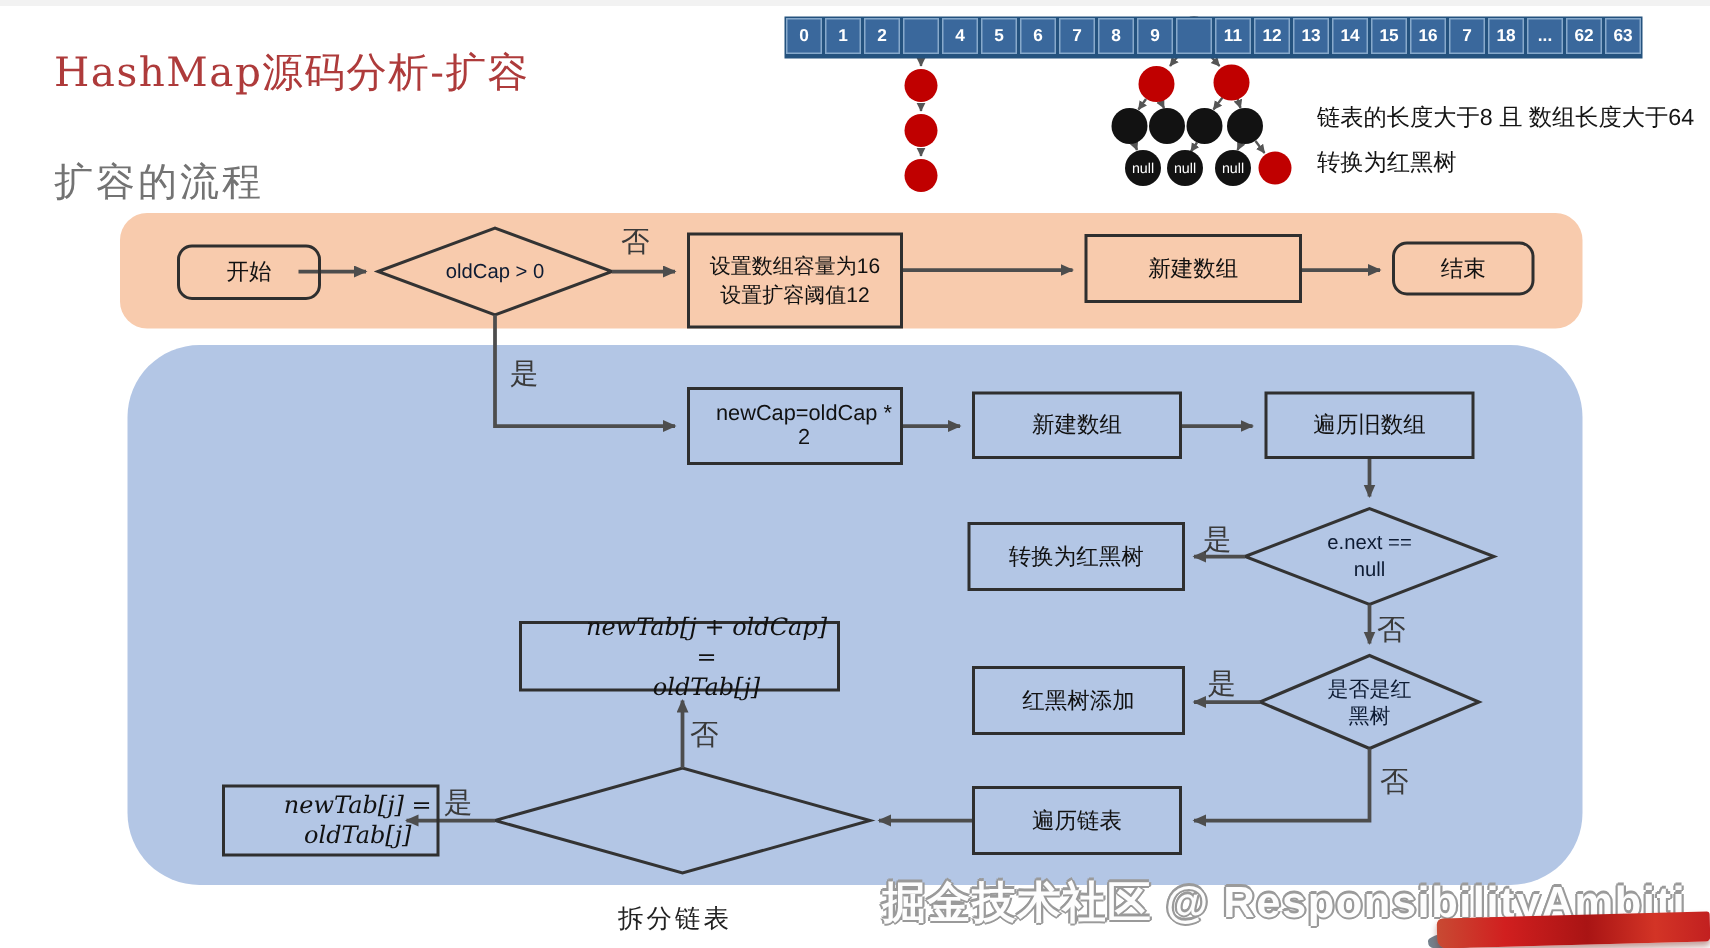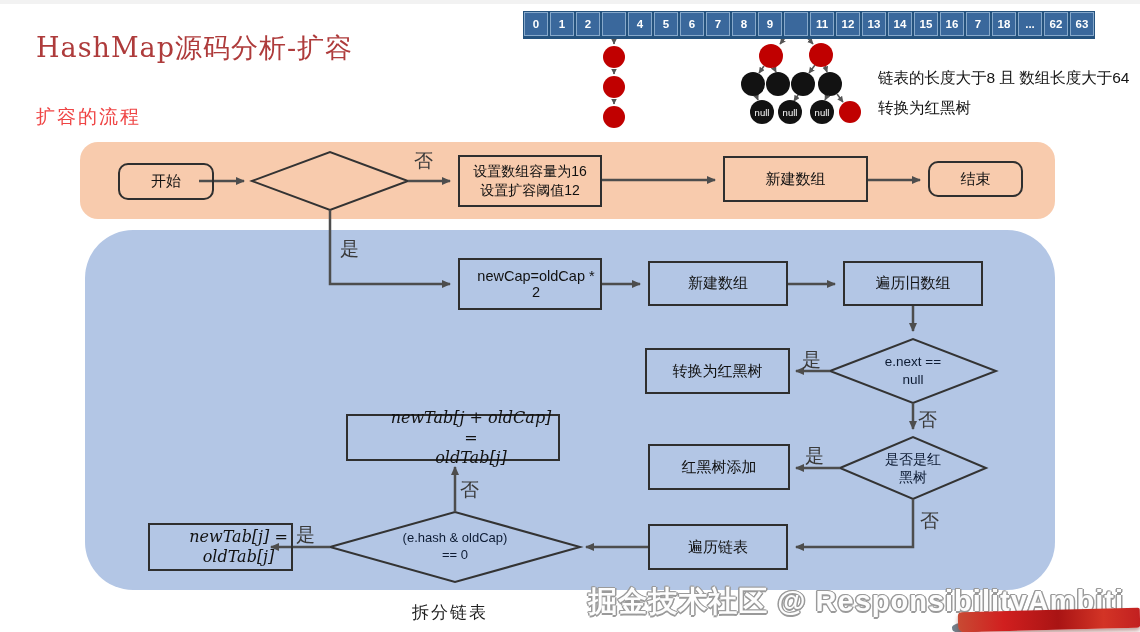--- a/index.html
+++ b/index.html
@@ -1,21 +1,21 @@
 <!DOCTYPE html>
 <html><head>
 <meta charset="utf-8">
 <style>
   html,body{margin:0;padding:0;}
   body{font-family:"Liberation Sans",sans-serif;}
   .slide{position:relative;width:1140px;height:632px;background:#ffffff;overflow:hidden;}
   .top-strip{position:absolute;left:0;top:0;width:1140px;height:4px;background:#f2f2f2;}
 
   .title{position:absolute;left:36px;top:30px;font-family:"DejaVu Serif",serif;font-size:27px;color:#ae3b3b;letter-spacing:1px;font-weight:500;}
-  .subtitle{position:absolute;left:36px;top:104px;font-family:"DejaVu Serif",serif;font-size:19px;color:#ef4444;letter-spacing:2px;}
+  .subtitle{position:absolute;left:36px;top:104px;font-family:"DejaVu Serif",serif;font-size:26px;color:#737373;letter-spacing:2px;}
 
   
   .array-strip{position:absolute;left:523px;top:11px;height:26px;display:flex;gap:2px;background:#24527e;padding:1px;z-index:3;}
   .cell{width:24px;height:24px;background:#3a689c;border:1px solid #87a9cb;box-sizing:border-box;color:#fff;
         font-size:11.5px;font-weight:bold;display:flex;align-items:center;justify-content:center;}
 
   .note-line{position:absolute;font-size:15.5px;color:#141414;z-index:3;}
 
   .band{position:absolute;z-index:1;}
   .orange-band{left:80px;top:142px;width:975px;height:77px;border-radius:18px;background:#f8cbad;}
@@ -156,40 +156,39 @@
       <line x1="913" y1="403" x2="913" y2="429" marker-end="url(#ah)"></line>
       <line x1="840" y1="468" x2="796" y2="468" marker-end="url(#ah)"></line>
       <polyline points="913,499 913,547 796,547" marker-end="url(#ah)"></polyline>
       <line x1="648" y1="547" x2="586" y2="547" marker-end="url(#ah)"></line>
       <line x1="455" y1="512" x2="455" y2="467" marker-end="url(#ah)"></line>
       <line x1="330" y1="547" x2="271" y2="547" marker-end="url(#ah)"></line>
     </g>
   </svg>
 
   <div class="box rounded" style="left:118px;top:163px;width:96px;height:37px;">开始</div>
-  <div class="box ml" style="left:458px;top:155px;width:144px;height:52px;font-size:14px;">设置数组容量为16
+  <div class="dtext" style="left:262px;top:168px;width:136px;height:26px;">oldCap &gt; 0</div>
+  <div class="box ml" style="left:458px;top:155px;width:144px;height:64px;font-size:14px;">设置数组容量为16
 设置扩容阈值12</div>
   <div class="box" style="left:723px;top:156px;width:145px;height:46px;">新建数组</div>
   <div class="box rounded" style="left:928px;top:161px;width:95px;height:36px;">结束</div>
 
   <div class="box code" style="left:458px;top:258px;width:144px;height:52px;padding-left:12px;">newCap=oldCap * 2</div>
   <div class="box" style="left:648px;top:261px;width:140px;height:45px;">新建数组</div>
   <div class="box" style="left:843px;top:261px;width:140px;height:45px;">遍历旧数组</div>
 
   <div class="dtext" style="left:853px;top:348px;width:120px;height:46px;">e.next ==
 null</div>
   <div class="box" style="left:645px;top:348px;width:145px;height:46px;">转换为红黑树</div>
 
   <div class="dtext" style="left:858px;top:445px;width:110px;height:46px;font-size:14px;">是否是红
 黑树</div>
   <div class="box" style="left:648px;top:444px;width:142px;height:46px;">红黑树添加</div>
   <div class="box" style="left:648px;top:524px;width:140px;height:46px;">遍历链表</div>
 
-  <div class="dtext" style="left:375px;top:525px;width:160px;height:44px;font-size:13px;">(e.hash &amp; oldCap)
-== 0</div>
   <div class="box script ml" style="left:346px;top:414px;width:214px;height:47px;">newTab[j + oldCap] =
 oldTab[j]</div>
   <div class="box script ml" style="left:120px;top:523px;width:145px;height:48px;margin-left:28px;">newTab[j] =
 oldTab[j]</div>
 
   <div class="edge-label" style="left:414px;top:148px;">否</div>
   <div class="edge-label" style="left:340px;top:236px;">是</div>
   <div class="edge-label" style="left:802px;top:347px;">是</div>
   <div class="edge-label" style="left:918px;top:407px;">否</div>
   <div class="edge-label" style="left:805px;top:443px;">是</div>

